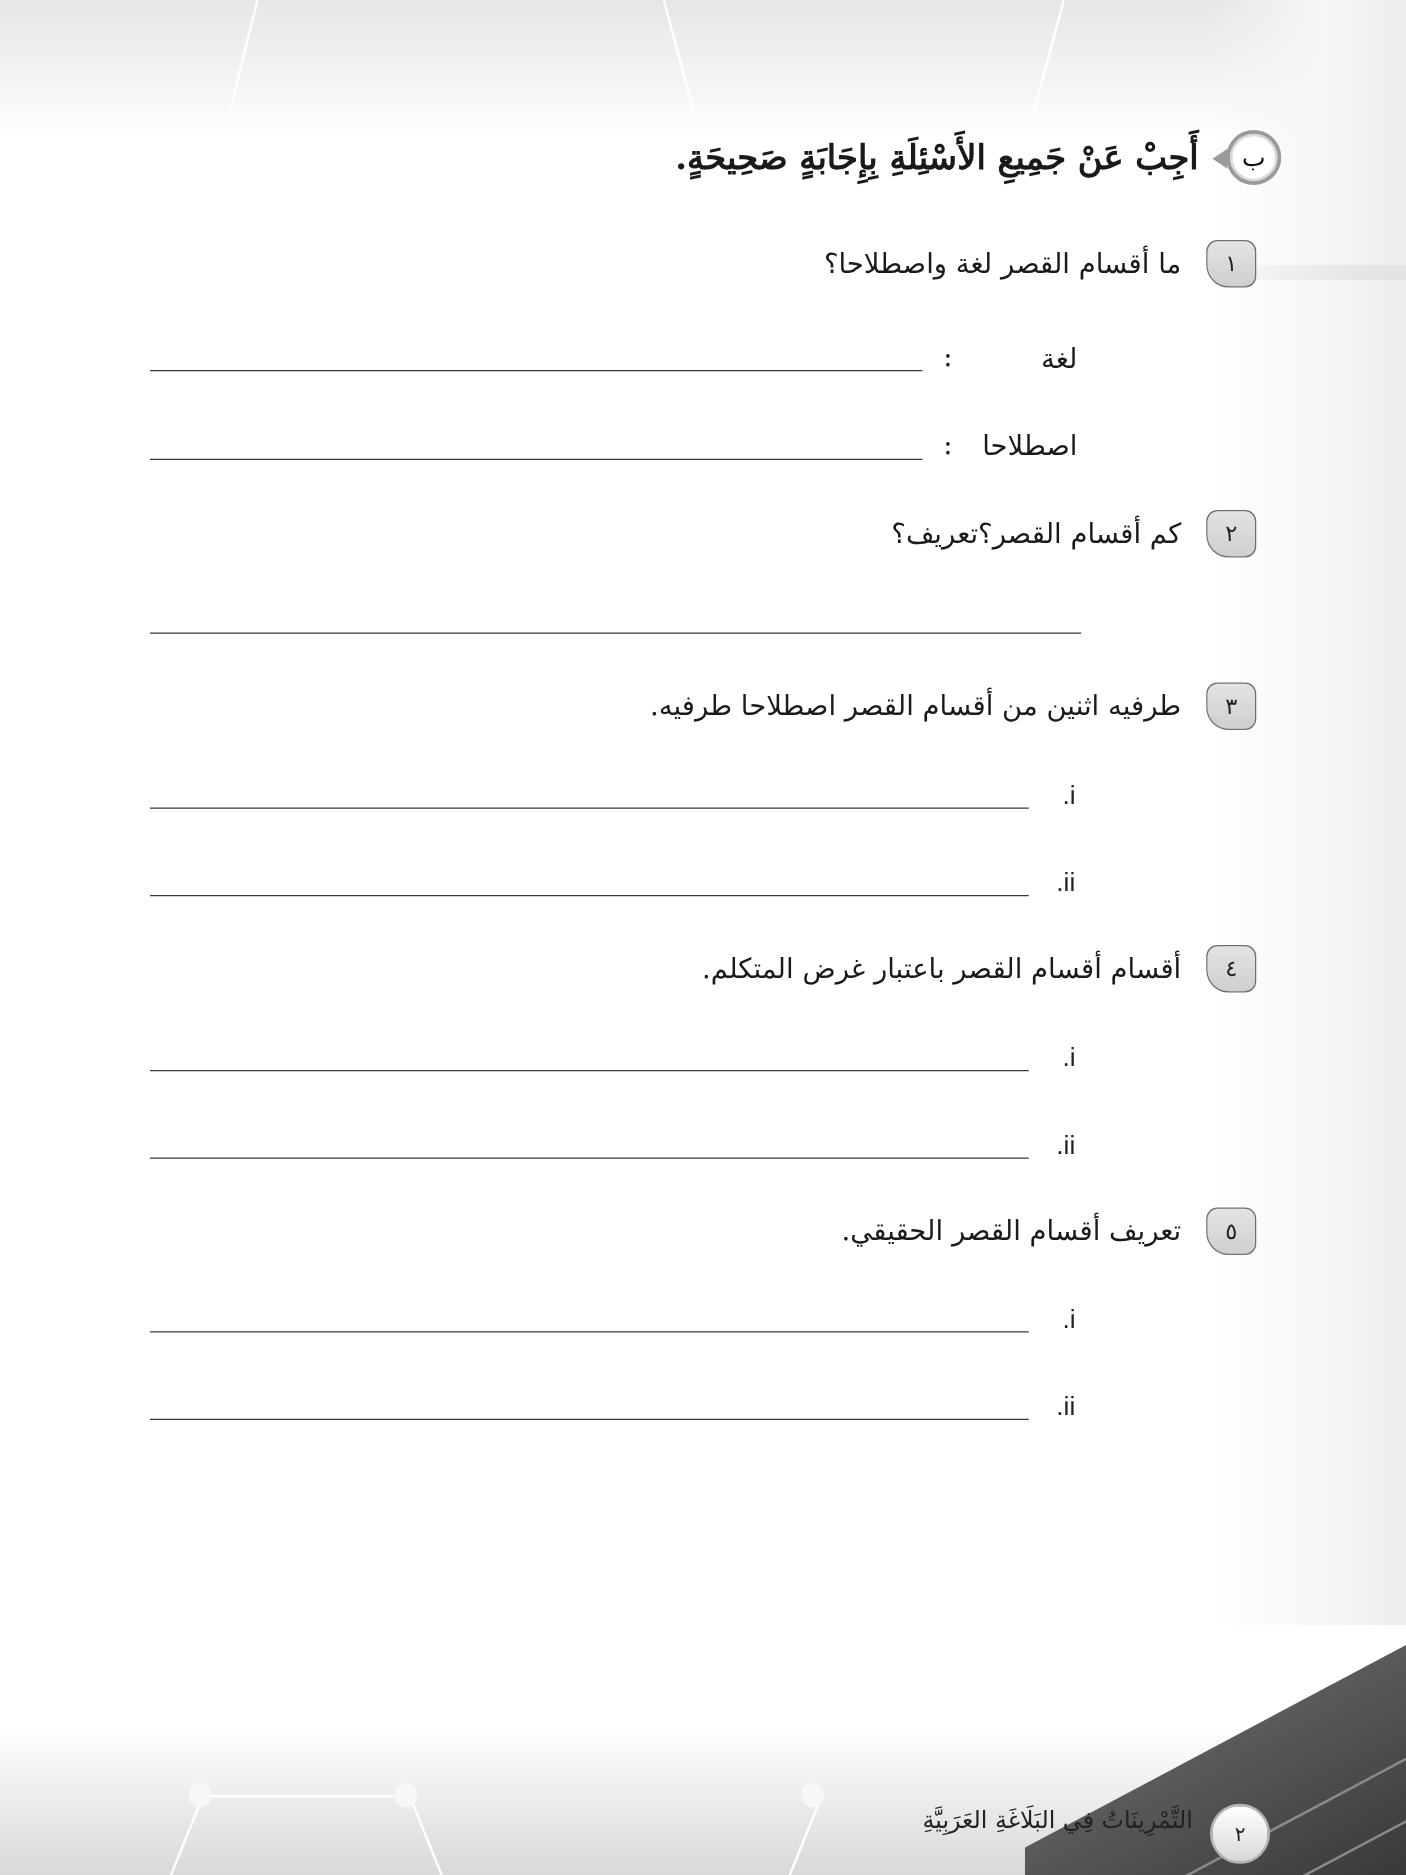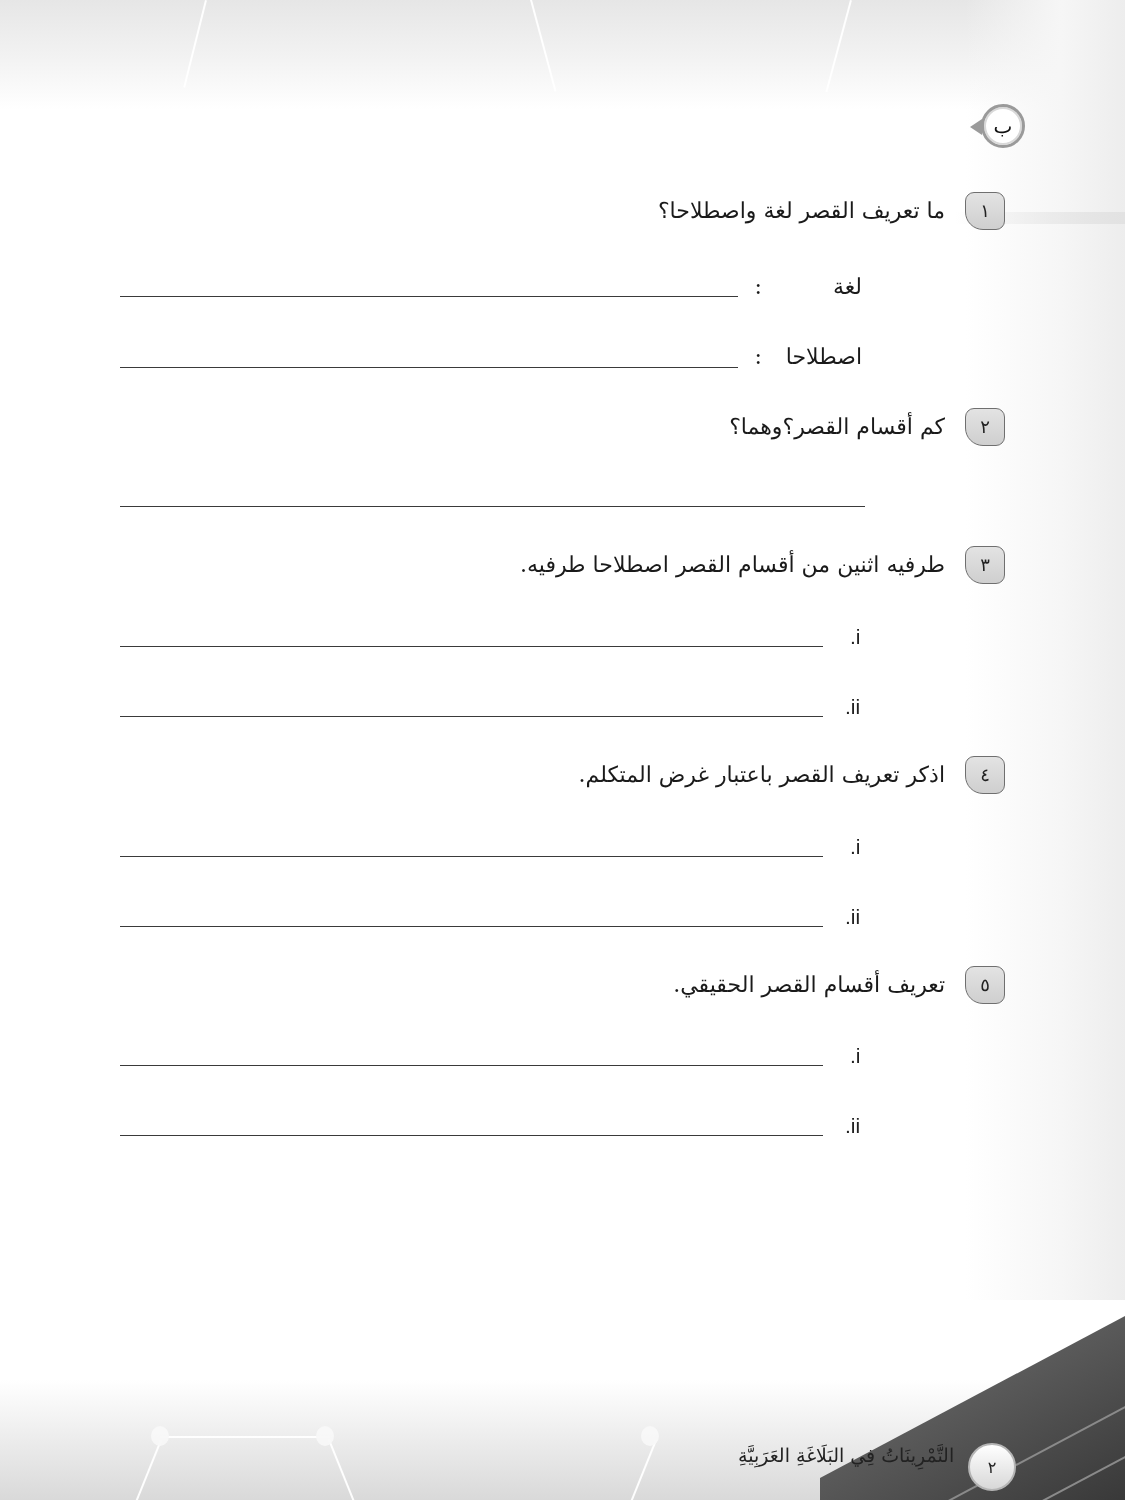--- a/index.html
+++ b/index.html
@@ -107,52 +107,53 @@
   <div class="band" style="top:210px;"></div>
   <div class="sep" style="top:300px;"></div>
   <div class="sep" style="top:350px;"></div>
   <div class="sep" style="top:400px;"></div>
 </div>
 
 <div class="content">
 
   <div class="heading-row">
     <div class="section-badge">ب</div>
+    <div class="heading-text">أَجِبْ عَنْ جَمِيعِ الأَسْئِلَةِ بِإِجَابَةٍ صَحِيحَةٍ.</div>
   </div>
 
   <div class="q-row" style="top:198px;">
     <div class="q-badge">١</div>
-    <div class="q-text">ما تعريف القصر لغة واصطلاحا؟</div>
+    <div class="q-text">ما أقسام القصر لغة واصطلاحا؟</div>
   </div>
   <div class="label" style="right:263px;top:274px;text-align:center;">لغة</div>
   <div class="label" style="right:363px;top:274px;">:</div>
   <div class="line" style="left:120px;top:296px;width:618px;"></div>
 
   <div class="label" style="right:263px;top:344px;">اصطلاحا</div>
   <div class="label" style="right:363px;top:344px;">:</div>
   <div class="line" style="left:120px;top:367px;width:618px;"></div>
 
   <div class="q-row" style="top:414px;">
     <div class="q-badge">٢</div>
-    <div class="q-text">كم أقسام القصر؟وهما؟</div>
+    <div class="q-text">كم أقسام القصر؟تعريف؟</div>
   </div>
   <div class="line" style="left:120px;top:506px;width:745px;"></div>
 
   <div class="q-row" style="top:552px;">
     <div class="q-badge">٣</div>
     <div class="q-text"><span>طرفيه </span><b>اثنين</b><span> من أقسام القصر اصطلاحا طرفيه.</span></div>
   </div>
   <div class="roman" style="left:850px;top:625px;">.i</div>
   <div class="line" style="left:120px;top:646px;width:703px;"></div>
   <div class="roman" style="left:845px;top:695px;">.ii</div>
   <div class="line" style="left:120px;top:716px;width:703px;"></div>
 
   <div class="q-row" style="top:762px;">
     <div class="q-badge">٤</div>
-    <div class="q-text">اذكر تعريف القصر باعتبار غرض المتكلم.</div>
+    <div class="q-text">أقسام أقسام القصر باعتبار غرض المتكلم.</div>
   </div>
   <div class="roman" style="left:850px;top:835px;">.i</div>
   <div class="line" style="left:120px;top:856px;width:703px;"></div>
   <div class="roman" style="left:845px;top:905px;">.ii</div>
   <div class="line" style="left:120px;top:926px;width:703px;"></div>
 
   <div class="q-row" style="top:972px;">
     <div class="q-badge">٥</div>
     <div class="q-text">تعريف أقسام القصر الحقيقي.</div>
   </div>

